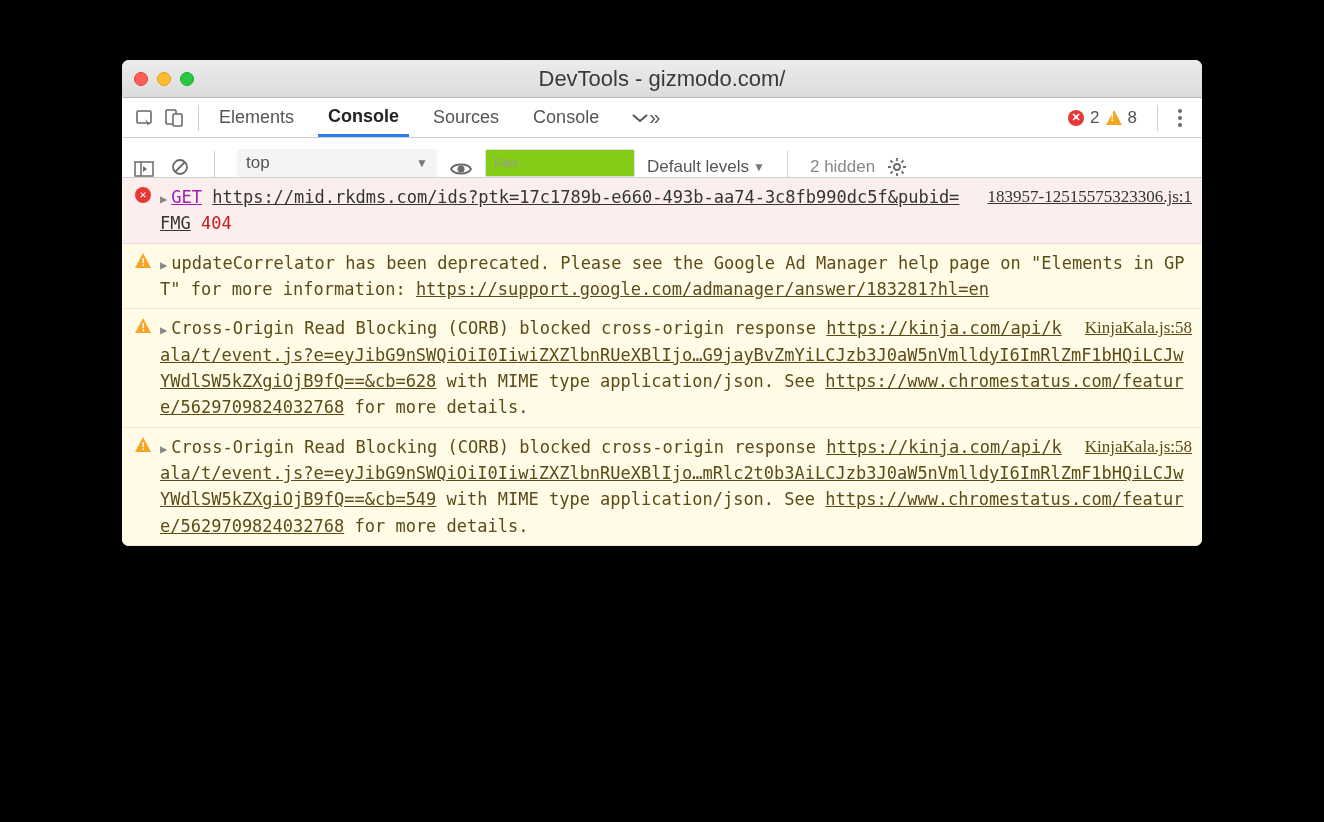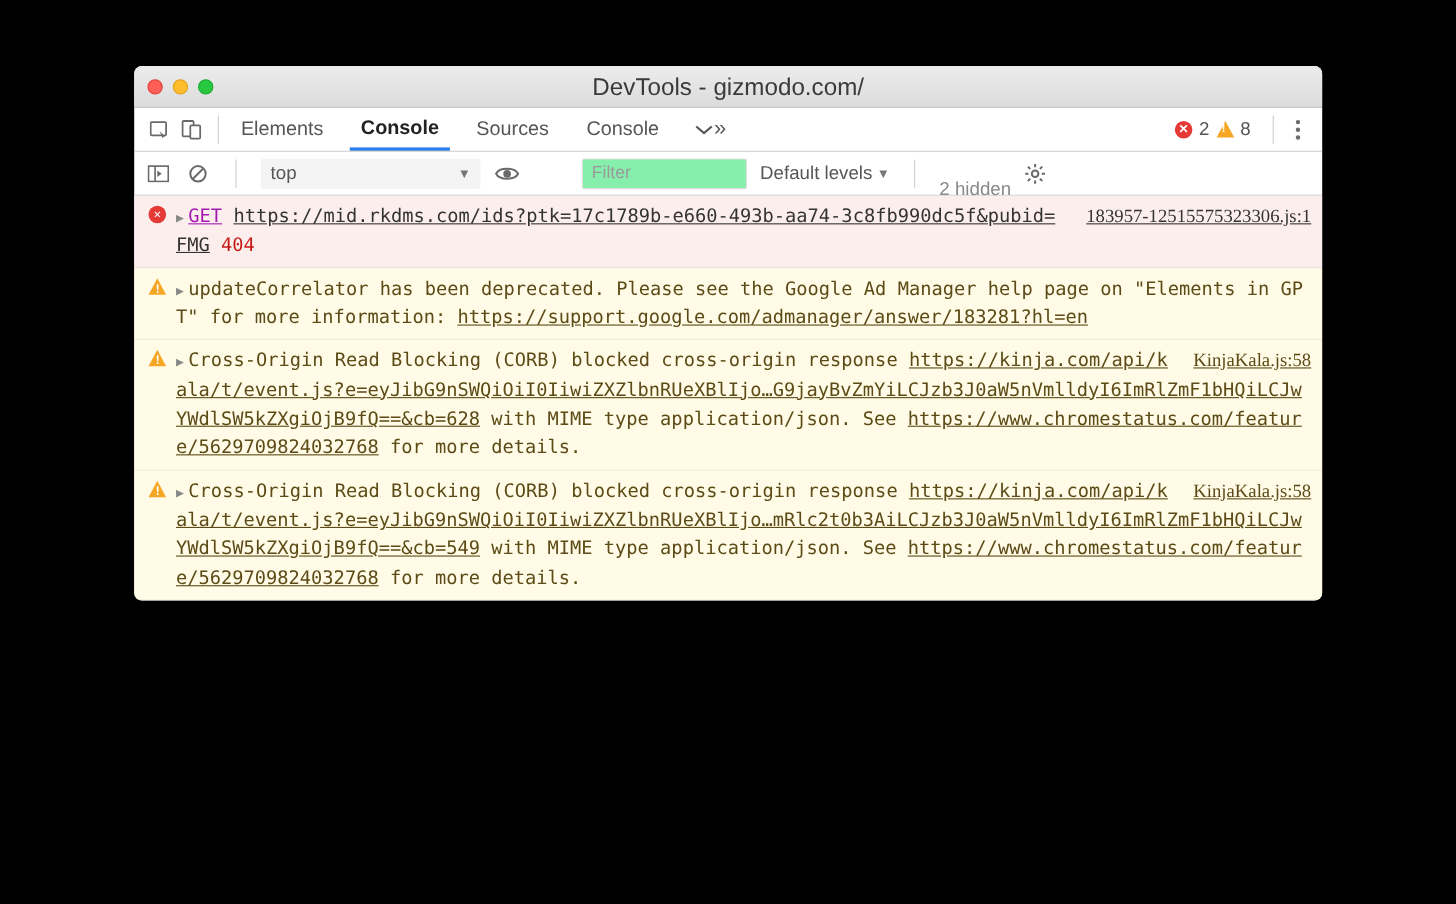--- a/index.html
+++ b/index.html
@@ -61,33 +61,33 @@
 }
 .err-circle {
   width:16px; height:16px; background:#e53935; border-radius:50%; display:inline-flex;
   align-items:center; justify-content:center; color:#fff; font-size:11px; font-weight:bold;
 }
 .kebab { width:24px; display:flex; flex-direction:column; align-items:center; gap:3px;}
 .kebab span{ width:4px; height:4px; background:#6a6a6a; border-radius:50%;}
 
 .filterbar {
   height: 40px; border-bottom: 1px solid #d0d0d0;
-  display:flex; align-items:center; padding: 0 10px; gap: 12px;
+  display:flex; align-items:flex-end; padding: 0 10px; gap: 12px;
   font-size: 17px; color: #555;
 }
 .fb-icon { width: 24px; display:flex; align-items:center; justify-content:center;}
 .context-sel {
   display:flex; align-items:center; justify-content:space-between;
   border:1px solid transparent; padding: 3px 8px; min-width: 200px;
   background: #f4f4f4; border-radius: 3px;
 }
 .context-sel .chev { font-size: 12px; color:#777;}
 .filter-input {
-  border: 1px solid #ddd; background:#86efac; height: 28px; padding: 0 8px;
-  font-size: 16px; color:#333; width: 150px; border-radius: 2px; margin-left: 44px;
+  border: 1px solid #ddd; background:#84cc16; height: 28px; padding: 0 8px;
+  font-size: 11px; color:#333; width: 150px; border-radius: 2px;
 }
 .filter-input::placeholder{ color:#9a9a9a;}
 .levels { display:flex; align-items:center; gap:4px; cursor:pointer;}
 .hidden-count { color:#888;margin-top:28px; }
 .gear { font-size: 18px; color:#555;}
 
 .console-body {
   font-family: Menlo, Consolas, monospace;
   font-size: 17px; line-height: 1.55;
 }

